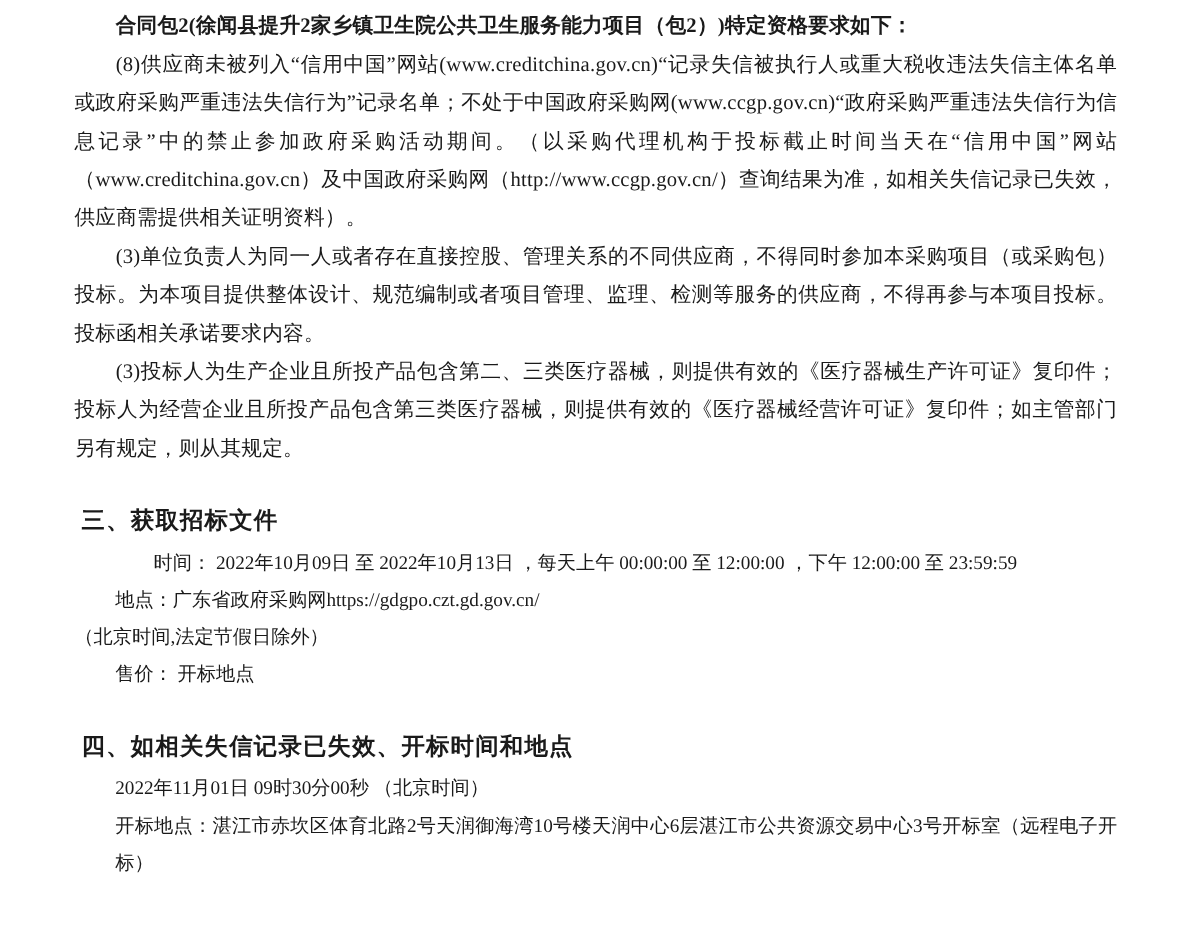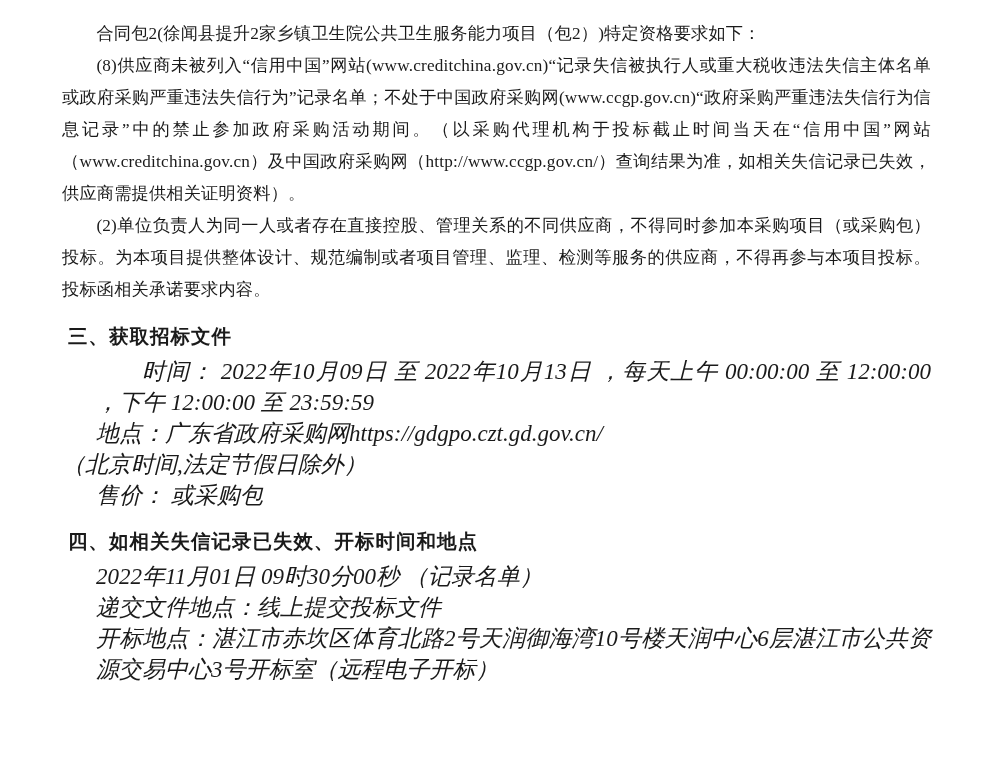--- a/index.html
+++ b/index.html
@@ -28,53 +28,52 @@
     text-justify: inter-ideograph;
     margin: 0 0 0 0;
     letter-spacing: 0.2px;
   }
   .indent {
     text-indent: 2em;
   }
   .heading {
     font-size: 19.5px;
     line-height: 34px;
-    margin: 14px 0 2px 0;
+    margin: 28px 0 2px 0;
     letter-spacing: 1px;
     padding-left: 6px;
   }
   .sub {
-    font-size: 23px;
+    font-size: 16px;
     line-height: 31px;
     text-align: justify;
     text-justify: inter-ideograph;
     margin: 0;
     padding-left: 34px;
-    font-style: italic;
   }
-  .blk-1 { margin-top: 12px; }
+  .blk-1 { margin-top: 0; font-weight: bold; }
 </style>
 </head>
 <body>
 
 <div class="page">
 
   <p class="para indent blk-1">合同包2(徐闻县提升2家乡镇卫生院公共卫生服务能力项目（包2）)特定资格要求如下：</p>
 
   <p class="para indent">(8)供应商未被列入“信用中国”网站(www.creditchina.gov.cn)“记录失信被执行人或重大税收违法失信主体名单或政府采购严重违法失信行为”记录名单；不处于中国政府采购网(www.ccgp.gov.cn)“政府采购严重违法失信行为信息记录”中的禁止参加政府采购活动期间。（以采购代理机构于投标截止时间当天在“信用中国”网站（www.creditchina.gov.cn）及中国政府采购网（http://www.ccgp.gov.cn/）查询结果为准，如相关失信记录已失效，供应商需提供相关证明资料）。</p>
 
-  <p class="para indent">(2)单位负责人为同一人或者存在直接控股、管理关系的不同供应商，不得同时参加本采购项目（或采购包）投标。为本项目提供整体设计、规范编制或者项目管理、监理、检测等服务的供应商，不得再参与本项目投标。投标函相关承诺要求内容。</p>
+  <p class="para indent">(3)单位负责人为同一人或者存在直接控股、管理关系的不同供应商，不得同时参加本采购项目（或采购包）投标。为本项目提供整体设计、规范编制或者项目管理、监理、检测等服务的供应商，不得再参与本项目投标。投标函相关承诺要求内容。</p>
 
+  <p class="para indent">(3)投标人为生产企业且所投产品包含第二、三类医疗器械，则提供有效的《医疗器械生产许可证》复印件；投标人为经营企业且所投产品包含第三类医疗器械，则提供有效的《医疗器械经营许可证》复印件；如主管部门另有规定，则从其规定。</p>
 
   <h2 class="heading">三、获取招标文件</h2>
 
   <p class="sub" style="text-indent:2em;">时间： 2022年10月09日 至 2022年10月13日 ，每天上午 00:00:00 至 12:00:00 ，下午 12:00:00 至 23:59:59</p>
   <p class="sub">地点：广东省政府采购网https://gdgpo.czt.gd.gov.cn/</p>
   <p class="sub" style="padding-left:0px;">（北京时间,法定节假日除外）</p>
-  <p class="sub">售价： 或采购包</p>
+  <p class="sub">售价： 开标地点</p>
 
   <h2 class="heading">四、如相关失信记录已失效、开标时间和地点</h2>
 
-  <p class="sub">2022年11月01日 09时30分00秒 （记录名单）</p>
-  <p class="sub">递交文件地点：线上提交投标文件</p>
+  <p class="sub">2022年11月01日 09时30分00秒 （北京时间）</p>
   <p class="sub">开标地点：湛江市赤坎区体育北路2号天润御海湾10号楼天润中心6层湛江市公共资源交易中心3号开标室（远程电子开标）</p>
 
 </div>
 
 </body></html>

